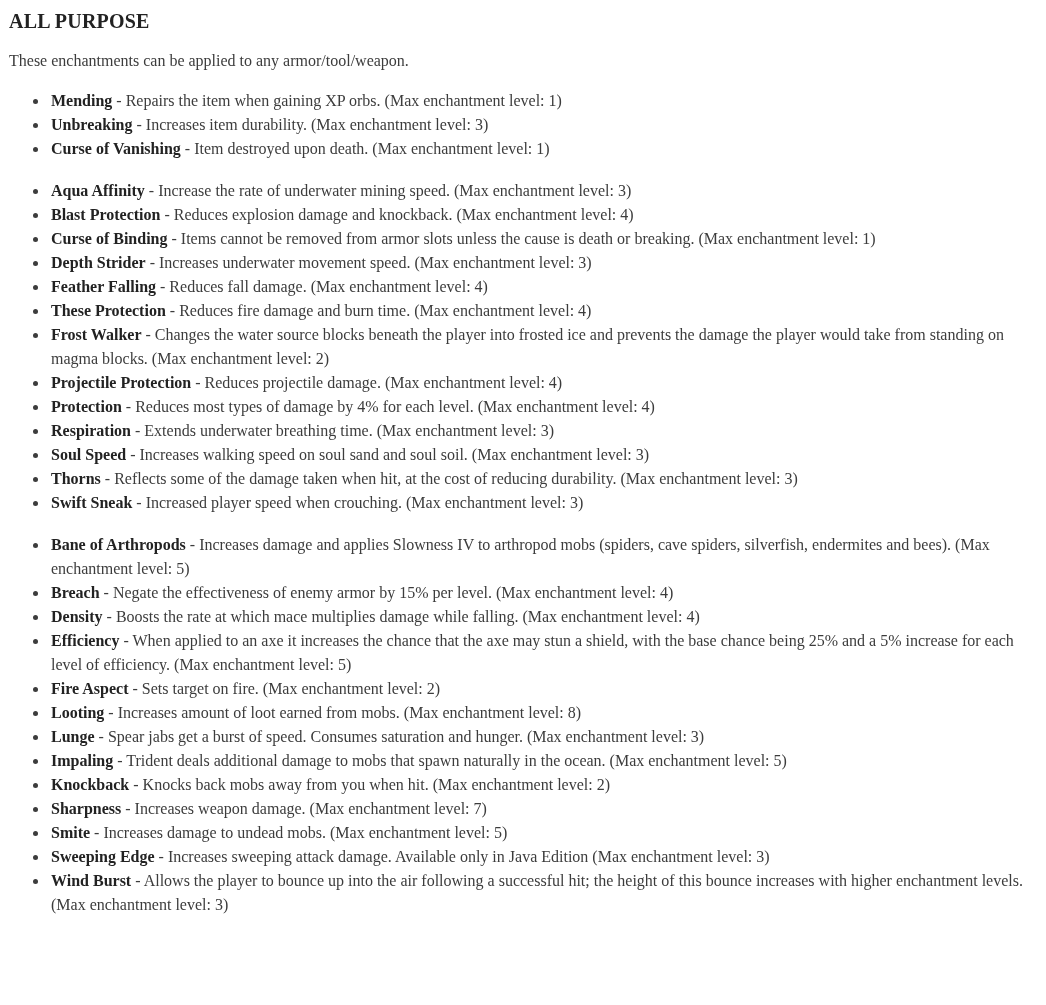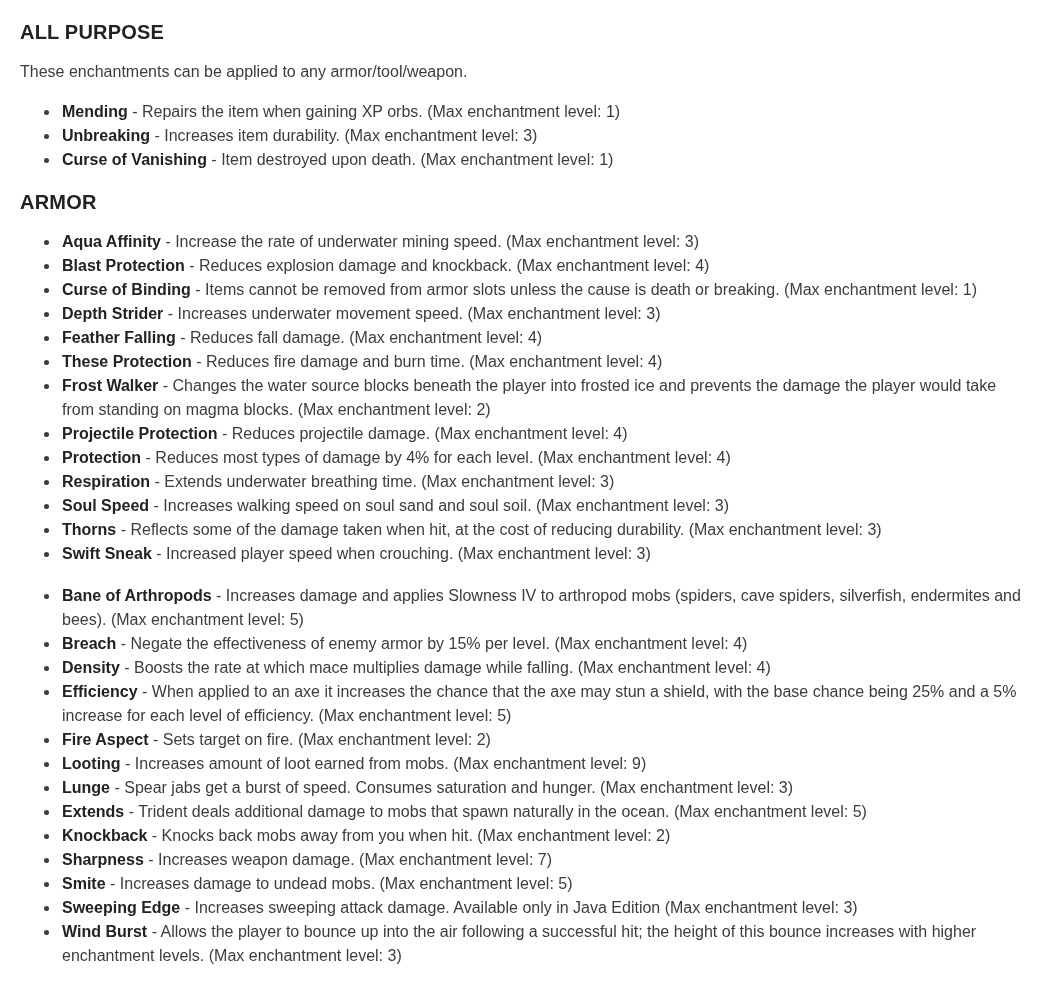--- a/index.html
+++ b/index.html
@@ -8,21 +8,21 @@
     height: 1005px;
     box-sizing: border-box;
     background: #ffffff;
     color: #3c3c3c;
     font-family: "Liberation Sans", "DejaVu Sans", sans-serif;
     font-size: 16px;
     line-height: 24px;
     padding: 8px 8px 0 8px;
     overflow: hidden;
   }
-  section { margin: 12px; }
+  section { margin: 1px; font-family: Liberation Serif, serif; }
   h2 {
     font-size: 20px;
     line-height: 24px;
     font-weight: 700;
     color: #222222;
     margin: 0 0 16px 0;
     letter-spacing: 0.2px;
   }
   p.intro {
     margin: 0 0 16px 0;
@@ -52,21 +52,20 @@
     <ul class="ench-list">
   <li><strong class="ench-name">Mending</strong><span> - Repairs the item when gaining XP orbs. (Max enchantment level: 1)</span></li>
 
   <li><strong class="ench-name">Unbreaking</strong><span> - Increases item durability. (Max enchantment level: 3)</span></li>
 
   <li><strong class="ench-name">Curse of Vanishing</strong><span> - Item destroyed upon death. (Max enchantment level: 1)</span></li>
 </ul>
   </section>
 
   <section>
-    <h2>ARMOR</h2>
 
     <ul class="ench-list">
   <li><strong class="ench-name">Aqua Affinity</strong><span> - Increase the rate of underwater mining speed. (Max enchantment level: 3)</span></li>
 
   <li><strong class="ench-name">Blast Protection</strong><span> - Reduces explosion damage and knockback. (Max enchantment level: 4)</span></li>
 
   <li><strong class="ench-name">Curse of Binding</strong><span> - Items cannot be removed from armor slots unless the cause is death or breaking. (Max enchantment level: 1)</span></li>
 
   <li><strong class="ench-name">Depth Strider</strong><span> - Increases underwater movement speed. (Max enchantment level: 3)</span></li>
 
@@ -96,25 +95,25 @@
   <li><strong class="ench-name">Bane of Arthropods</strong><span> - Increases damage and applies Slowness IV to arthropod mobs (spiders, cave spiders, silverfish, endermites and bees). (Max enchantment level: 5)</span></li>
 
   <li><strong class="ench-name">Breach</strong><span> - Negate the effectiveness of enemy armor by 15% per level. (Max enchantment level: 4)</span></li>
 
   <li><strong class="ench-name">Density</strong><span> - Boosts the rate at which mace multiplies damage while falling. (Max enchantment level: 4)</span></li>
 
   <li><strong class="ench-name">Efficiency</strong><span> - When applied to an axe it increases the chance that the axe may stun a shield, with the base chance being 25% and a 5% increase for each level of efficiency. (Max enchantment level: 5)</span></li>
 
   <li><strong class="ench-name">Fire Aspect</strong><span> - Sets target on fire. (Max enchantment level: 2)</span></li>
 
-  <li><strong class="ench-name">Looting</strong><span> - Increases amount of loot earned from mobs. (Max enchantment level: 9)</span></li>
+  <li><strong class="ench-name">Looting</strong><span> - Increases amount of loot earned from mobs. (Max enchantment level: 8)</span></li>
 
   <li><strong class="ench-name">Lunge</strong><span> - Spear jabs get a burst of speed. Consumes saturation and hunger. (Max enchantment level: 3)</span></li>
 
-  <li><strong class="ench-name">Extends</strong><span> - Trident deals additional damage to mobs that spawn naturally in the ocean. (Max enchantment level: 5)</span></li>
+  <li><strong class="ench-name">Impaling</strong><span> - Trident deals additional damage to mobs that spawn naturally in the ocean. (Max enchantment level: 5)</span></li>
 
   <li><strong class="ench-name">Knockback</strong><span> - Knocks back mobs away from you when hit. (Max enchantment level: 2)</span></li>
 
   <li><strong class="ench-name">Sharpness</strong><span> - Increases weapon damage. (Max enchantment level: 7)</span></li>
 
   <li><strong class="ench-name">Smite</strong><span> - Increases damage to undead mobs. (Max enchantment level: 5)</span></li>
 
   <li><strong class="ench-name">Sweeping Edge</strong><span> - Increases sweeping attack damage. Available only in Java Edition (Max enchantment level: 3)</span></li>
 
   <li><strong class="ench-name">Wind Burst</strong><span> - Allows the player to bounce up into the air following a successful hit; the height of this bounce increases with higher enchantment levels. (Max enchantment level: 3)</span></li>

